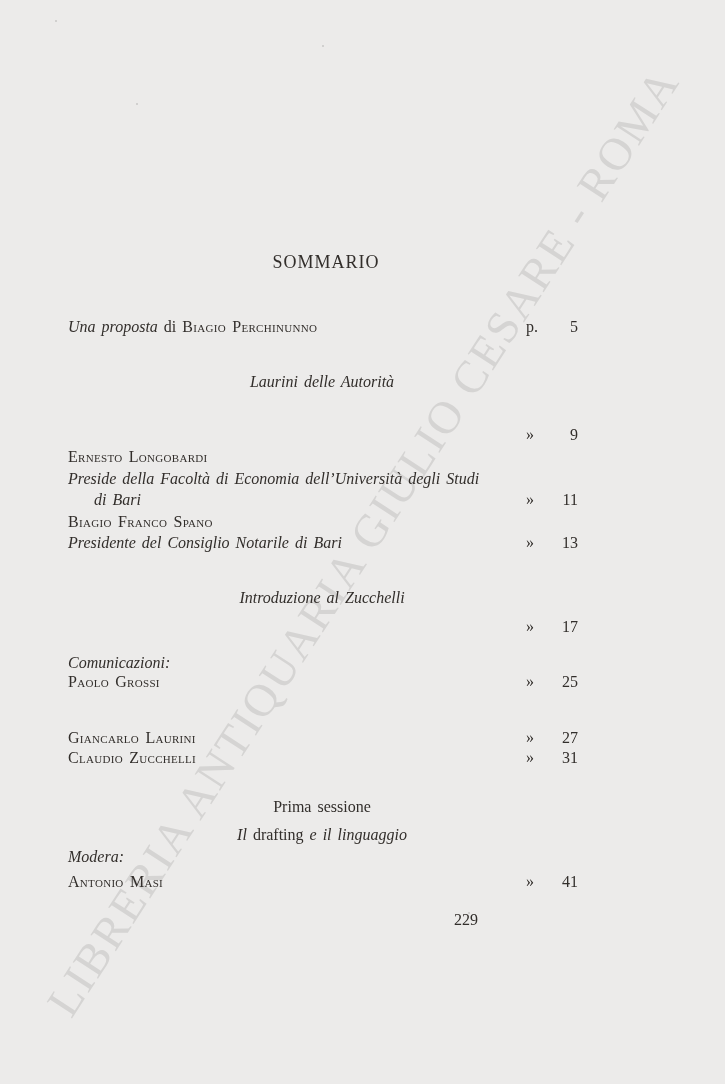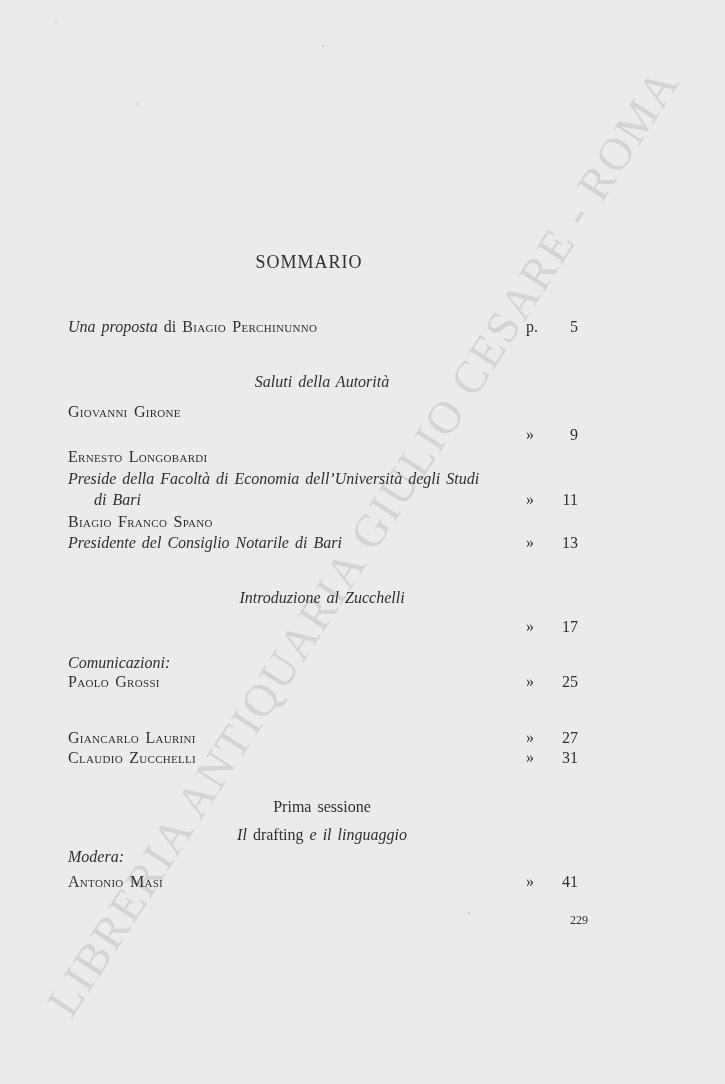--- a/index.html
+++ b/index.html
@@ -9,40 +9,40 @@
     background:#ecebea; overflow:hidden; color:#322e2b;
   }
   .watermark {
     position:absolute; left:50%; top:50%; z-index:0;
     transform:translate(-50%,-50%) rotate(-57deg);
     font-size:46px; letter-spacing:2px; white-space:nowrap;
     color:#d5d4d3; font-family:"Liberation Serif", serif;
   }
   .content { position:absolute; inset:0; z-index:1; }
   .title {
-    position:absolute; left:55px; top:250px; width:508px;
+    position:absolute; left:72px; top:250px; width:508px;
     text-align:center; font-size:18px; line-height:24px; letter-spacing:1px;
   }
   .row {
     position:absolute; left:68px; width:510px; height:22px;
     line-height:22px; font-size:16px; white-space:nowrap; word-spacing:2px;
   }
   .row .text { display:inline-block; }
   .row.indent .text { padding-left:26px; }
   .row.heading { width:508px; text-align:center; }
   .pcol {
     position:absolute; left:458px; top:0; width:52px;
     display:flex; justify-content:space-between; word-spacing:normal;
   }
   .it  { font-style:italic; }
   .sc  { font-variant:small-caps; letter-spacing:0.3px; }
   .rm  { font-style:normal;text-align:center; }
   .footer {
-    position:absolute; left:476px; top:909px; width:112px;
-    text-align:right; font-size:12px; line-height:22px;
+    position:absolute; left:454px; top:909px; width:112px;
+    font-size:16px; line-height:22px;
   }
   .speck { position:absolute; border-radius:50%; background:#c8c7c6; }
 </style>
 </head>
 <body>
 
 <div class="page">
 
   <div class="watermark">LIBRERIA ANTIQUARIA GIULIO CESARE - ROMA</div>
 
@@ -52,26 +52,23 @@
 
     <div class="row" style="top:316px">
       <span class="text"><span class="it">Una proposta</span><span class="rm"> di </span><span class="sc">Biagio Perchinunno</span></span>
       <span class="pcol">
           <span>p.</span>
           <span>5</span>
         </span>
     </div>
 
     <div class="row heading" style="top:371px">
-      <span class="it">Saluti della Autorità</span>
+      <span class="it">Laurini delle Autorità</span>
     </div>
 
-    <div class="row" style="top:401px">
-      <span class="text"><span class="sc">Giovanni Girone</span></span>
-    </div>
 
     <div class="row" style="top:424px">
       <span class="pcol">
           <span>»</span>
           <span>9</span>
         </span>
     </div>
 
     <div class="row" style="top:446px">
       <span class="text"><span class="sc">Ernesto Longobardi</span></span>

